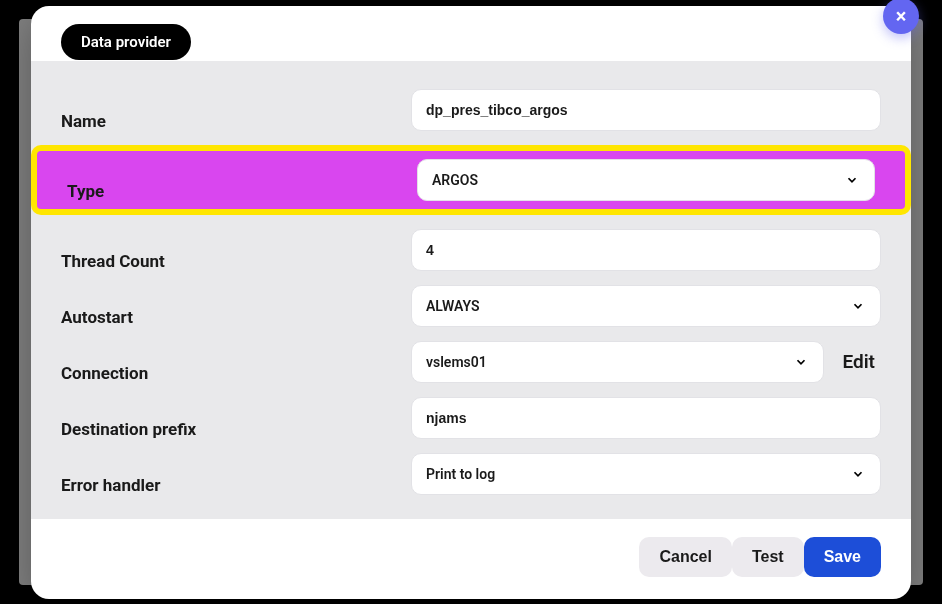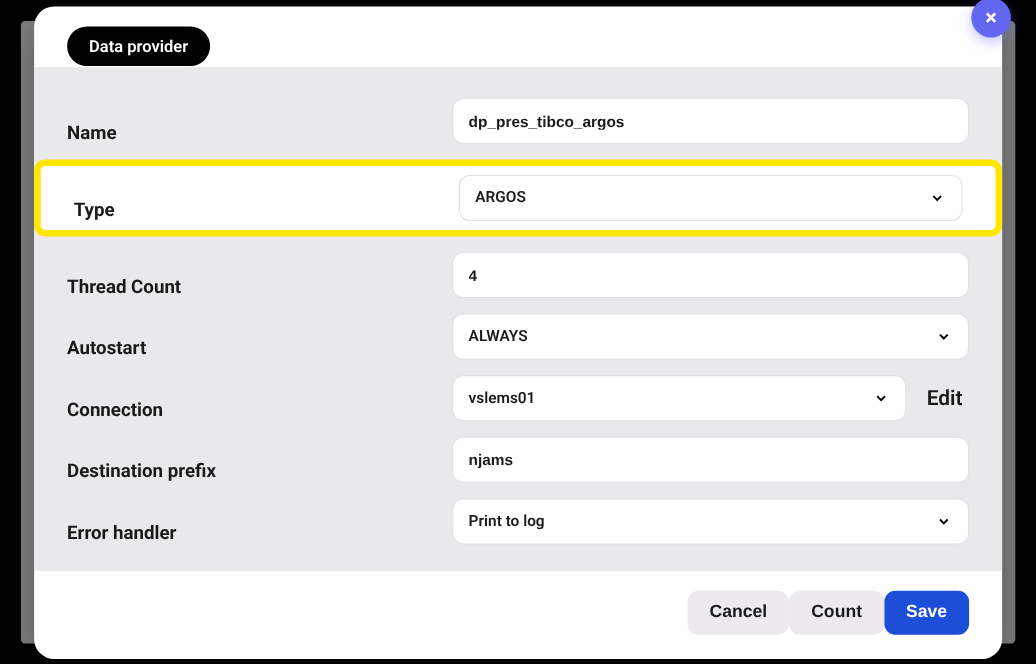--- a/index.html
+++ b/index.html
@@ -26,21 +26,21 @@
     display: inline-block; background: #000; color: #fff; border-radius: 18px;
     padding: 9px 20px; font-size: 15px; font-weight: 600;
   }
   .modal-body {
     background: #e9e9eb; padding: 28px 30px 24px 30px;
   }
   .row {
     display: flex; align-items: flex-end; margin-bottom: 14px; position: relative;
   }
   .row.highlight {
-    background: #ffffff; border-radius: 10px; margin-left: -30px; margin-right: -30px;
+    background: #d946ef; border-radius: 10px; margin-left: -30px; margin-right: -30px;
     padding: 8px 30px; border: 6px solid #ffe600;
   }
   .label {
     width: 350px; font-size: 17px; font-weight: 700; color: #1a1a1a;
   }
   .control { flex: 1; display: flex; align-items: center; gap: 18px; }
   .input, .select {
     width: 100%; background: #fff; border: 1px solid #e2e2e6; border-radius: 10px;
     padding: 10px 14px; font-size: 14px; font-weight: 600; color: #1a1a1a;
     outline: none; height: 42px;
@@ -160,17 +160,17 @@
                 </svg>
             </span>
           </div>
         </div>
       </div>
 
     </div>
 
     <div class="modal-footer">
       <button class="btn btn-secondary">Cancel</button>
-      <button class="btn btn-secondary">Count</button>
+      <button class="btn btn-secondary">Test</button>
       <button class="btn btn-primary">Save</button>
     </div>
   </div>
 </div>
 
 </body></html>

